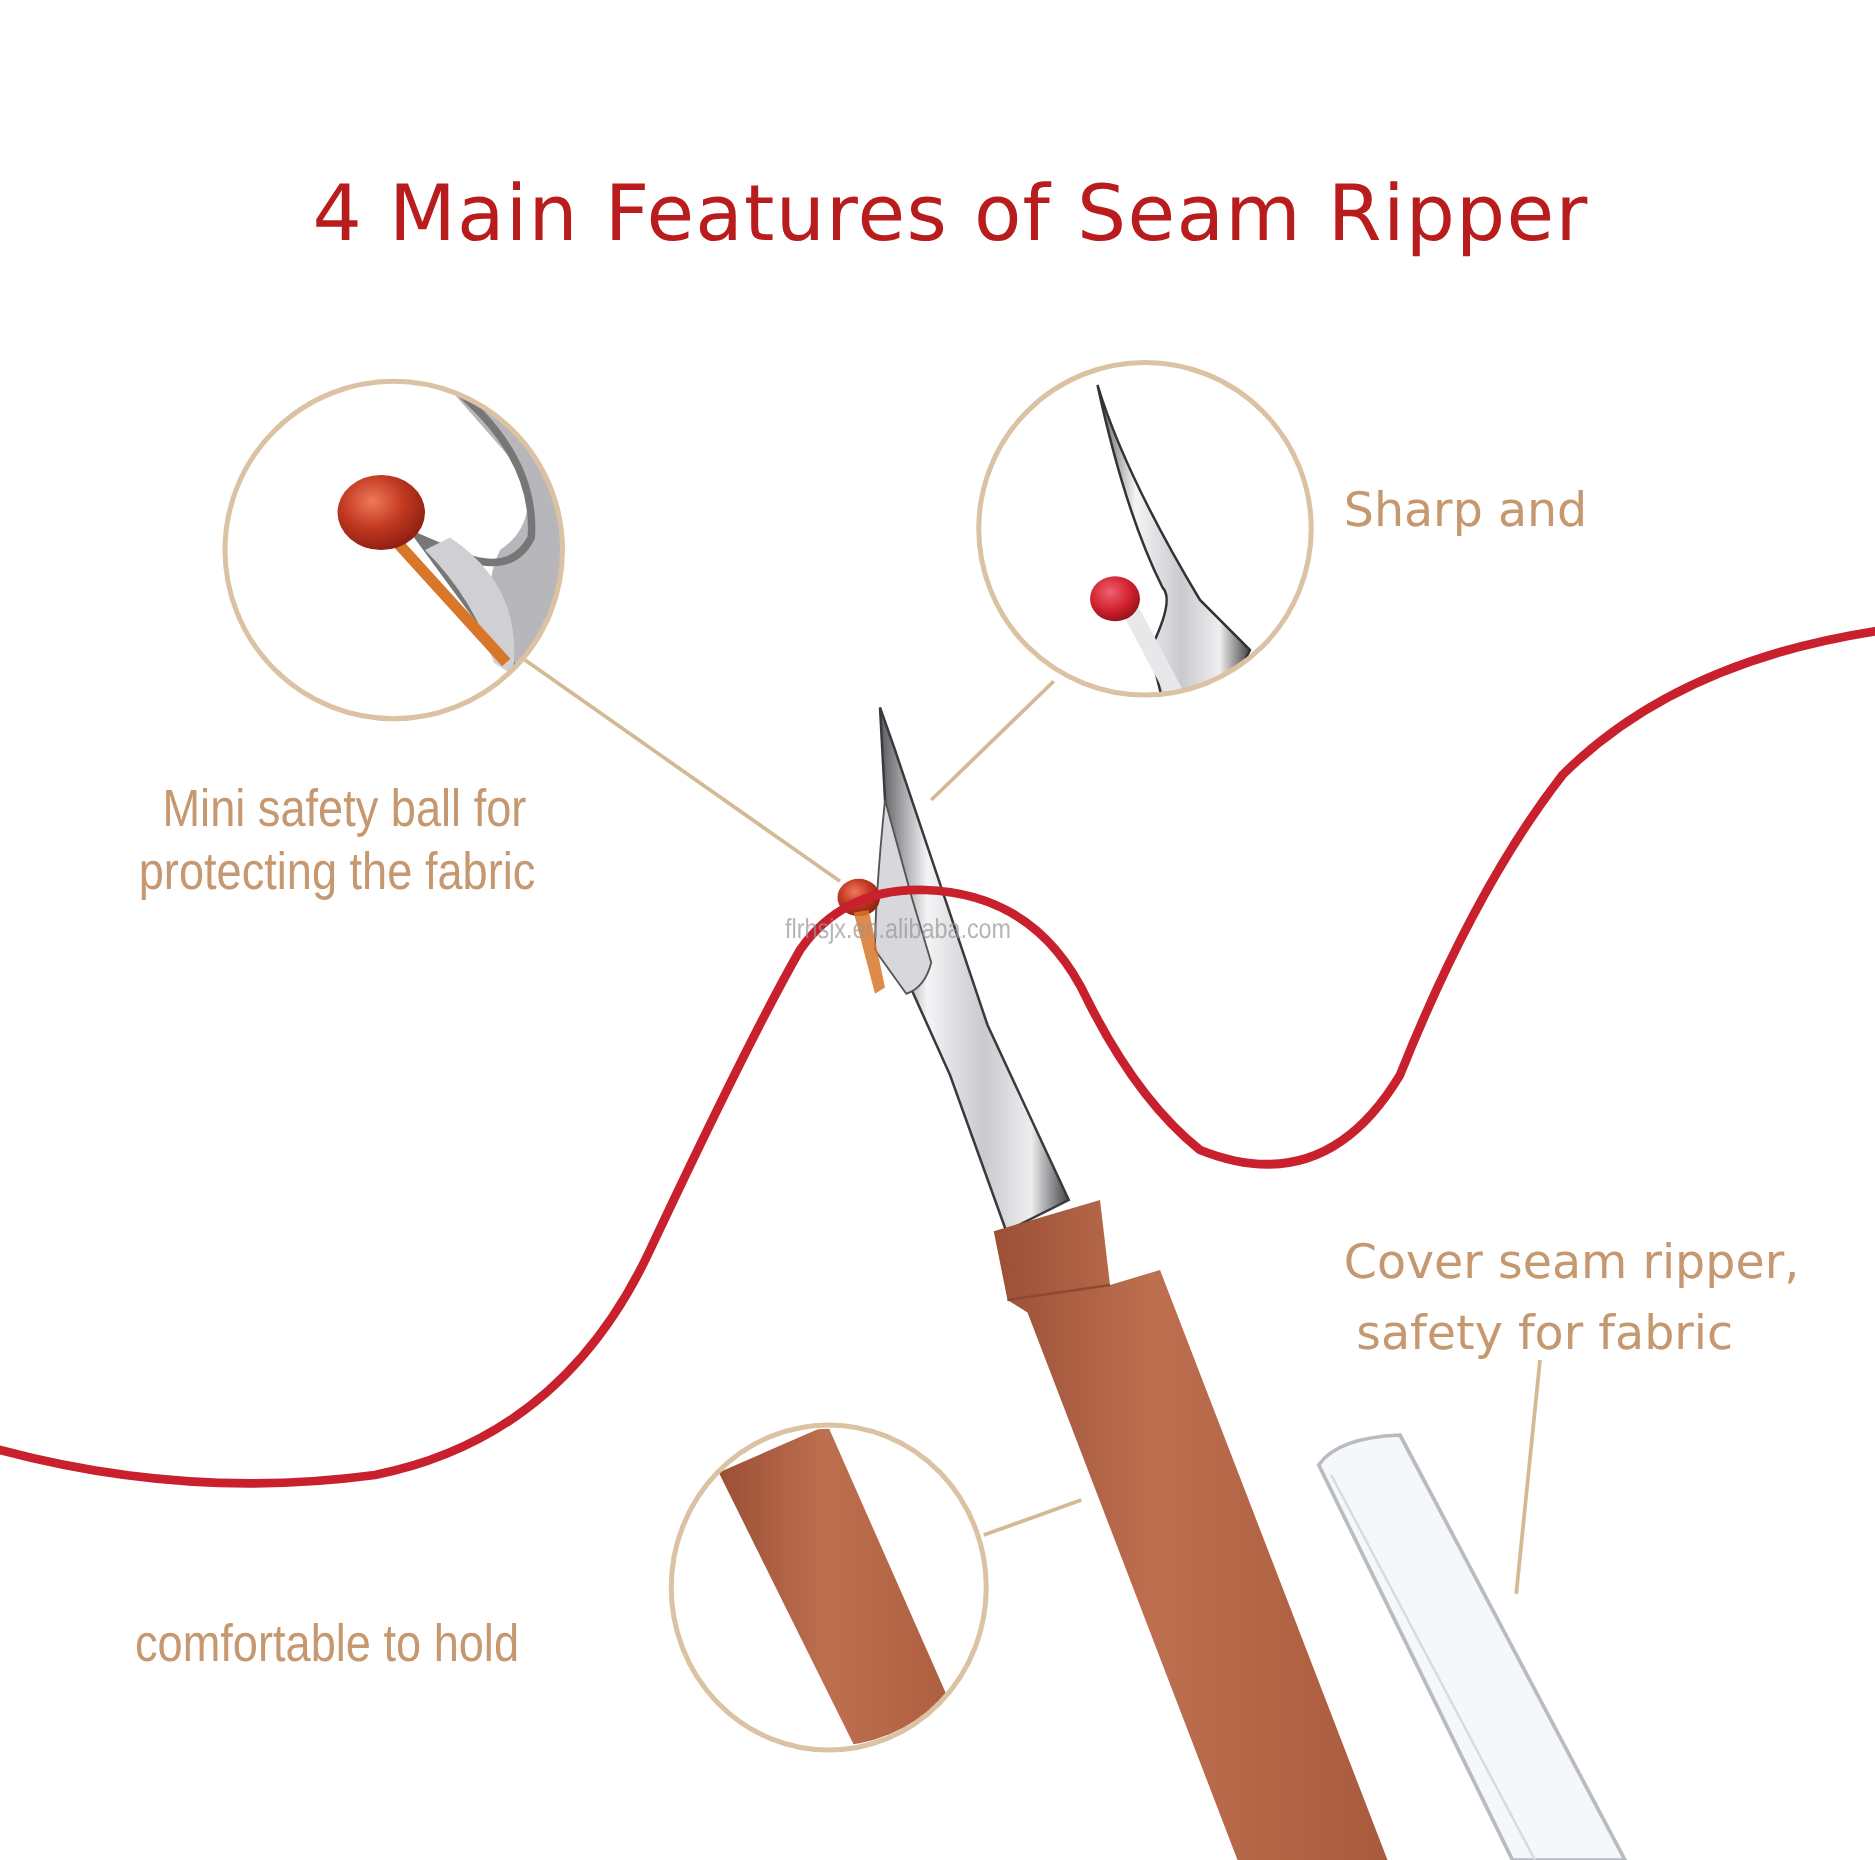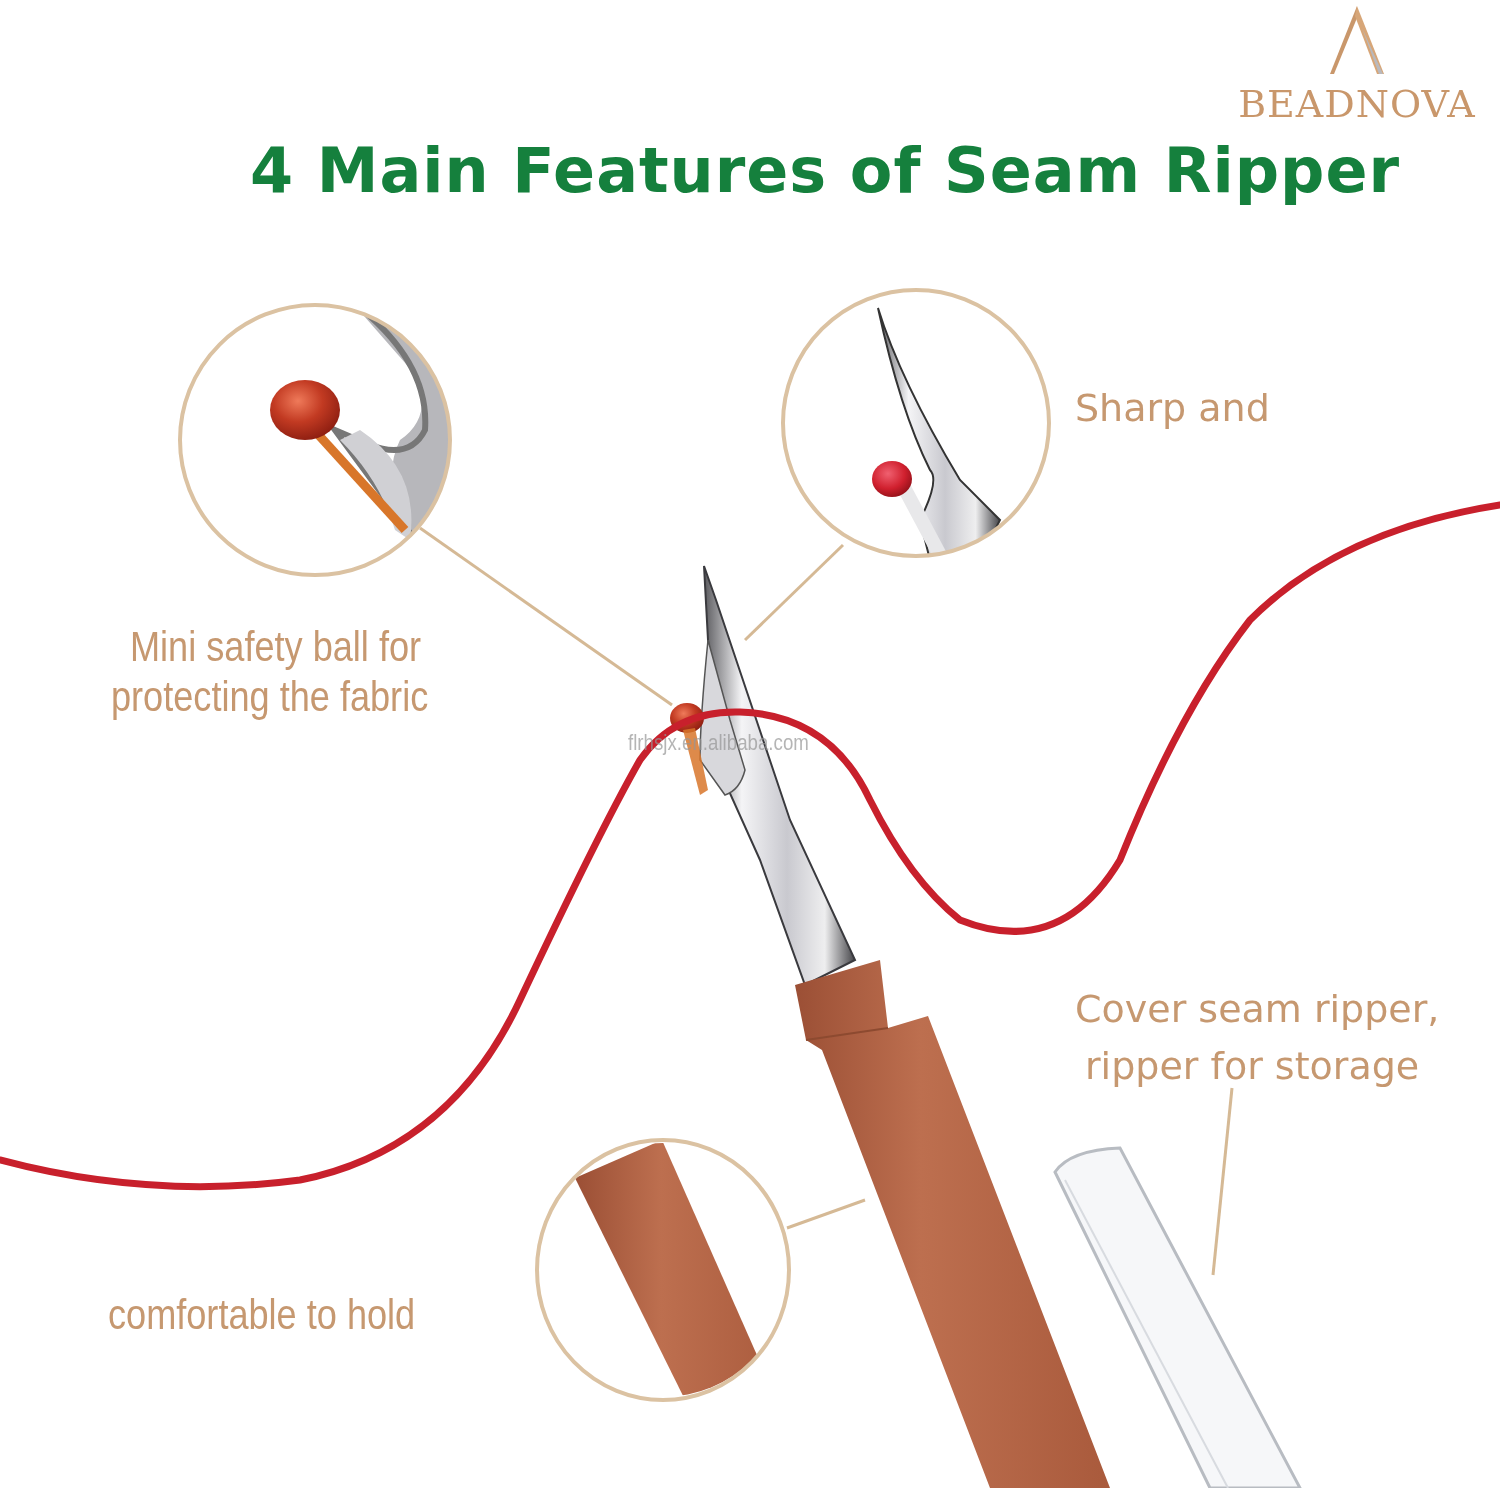--- a/index.html
+++ b/index.html
@@ -1,20 +1,20 @@
 <!DOCTYPE html>
 <html><head>
 <meta charset="utf-8">
 <style>
   html, body { margin:0; padding:0; background:#ffffff; }
   .canvas { position:relative; width:1500px; height:1488px; overflow:hidden; background:#ffffff; font-family:"DejaVu Sans", sans-serif; }
   .art { position:absolute; left:0; top:0; width:1500px; height:1488px; }
   .logo { position:absolute; left:1226px; top:4px; width:262px; height:128px; }
   .logo-word { position:absolute; left:0; top:80px; width:262px; text-align:center; font-family:"DejaVu Serif", serif; font-size:38px; letter-spacing:1px; color:#c9976b; line-height:40px; }
-  .title { position:absolute; left:250px; top:135px; width:1000px; font-family:"DejaVu Sans", sans-serif; font-weight:700; font-size:62px; color:#15803d; letter-spacing:1px; line-height:72px; white-space:nowrap; }
+  .title { position:absolute; left:250px; top:135px; width:1000px; font-family:"DejaVu Sans", sans-serif; font-weight:400; font-size:62px; color:#b91c1c; letter-spacing:1px; line-height:72px; white-space:nowrap; }
   .feat { position:absolute; color:#c69870; font-family:"DejaVu Sans", sans-serif; font-size:38px; line-height:50px; white-space:nowrap; }
   .feat.narrow { font-family:"Liberation Sans", sans-serif; font-size:42px; transform:scaleX(0.86); transform-origin:left top; }
   .watermark { position:absolute; left:628px; top:730px; font-family:"Liberation Sans", sans-serif; font-size:22px; color:rgba(150,150,150,0.7); transform:scaleX(0.85); transform-origin:left top; }
 </style>
 </head>
 <body>
 
 <div class="canvas">
 
   <svg class="art" viewBox="0 0 1500 1488">
@@ -103,35 +103,27 @@
 
     <g>
       <g clip-path="url(#c3)">
         <rect x="530" y="1140" width="270" height="270" fill="#fff"></rect>
         <path d="M575 1178 L662 1140 L790 1430 L700 1430 Z" fill="url(#wood)"></path>
       </g>
       <ellipse cx="663" cy="1270" rx="126" ry="130" fill="none" stroke="#dbc2a2" stroke-width="4"></ellipse>
     </g>
   </svg>
 
-  <div class="logo">
-    <svg width="262" height="80" viewBox="0 0 262 80">
-      <path d="M131 2 L104 70 L108 70 L131 14 Z" fill="#c9976b"></path>
-      <path d="M131 2 L158 70 L151 70 L129 12 Z" fill="#d7a678"></path>
-      <path d="M136 24 L157 70 L153 70 Z" fill="#b9b9bd"></path>
-    </svg>
-    <div class="logo-word">BEADNOVA</div>
-  </div>
 
   <div class="title">4 Main Features of Seam Ripper</div>
 
   <div class="feat narrow" style="left:130px; top:622px;">Mini safety ball for</div>
   <div class="feat narrow" style="left:111px; top:672px;">protecting the fabric</div>
 
   <div class="feat" style="left:1075px; top:383px;">Sharp and</div>
 
   <div class="feat" style="left:1075px; top:984px;">Cover seam ripper,</div>
-  <div class="feat" style="left:1085px; top:1041px;">ripper for storage</div>
+  <div class="feat" style="left:1085px; top:1041px;">safety for fabric</div>
 
   <div class="feat narrow" style="left:108px; top:1290px;">comfortable to hold</div>
 
   <div class="watermark">flrhsjx.en.alibaba.com</div>
 </div>
 
 </body></html>

